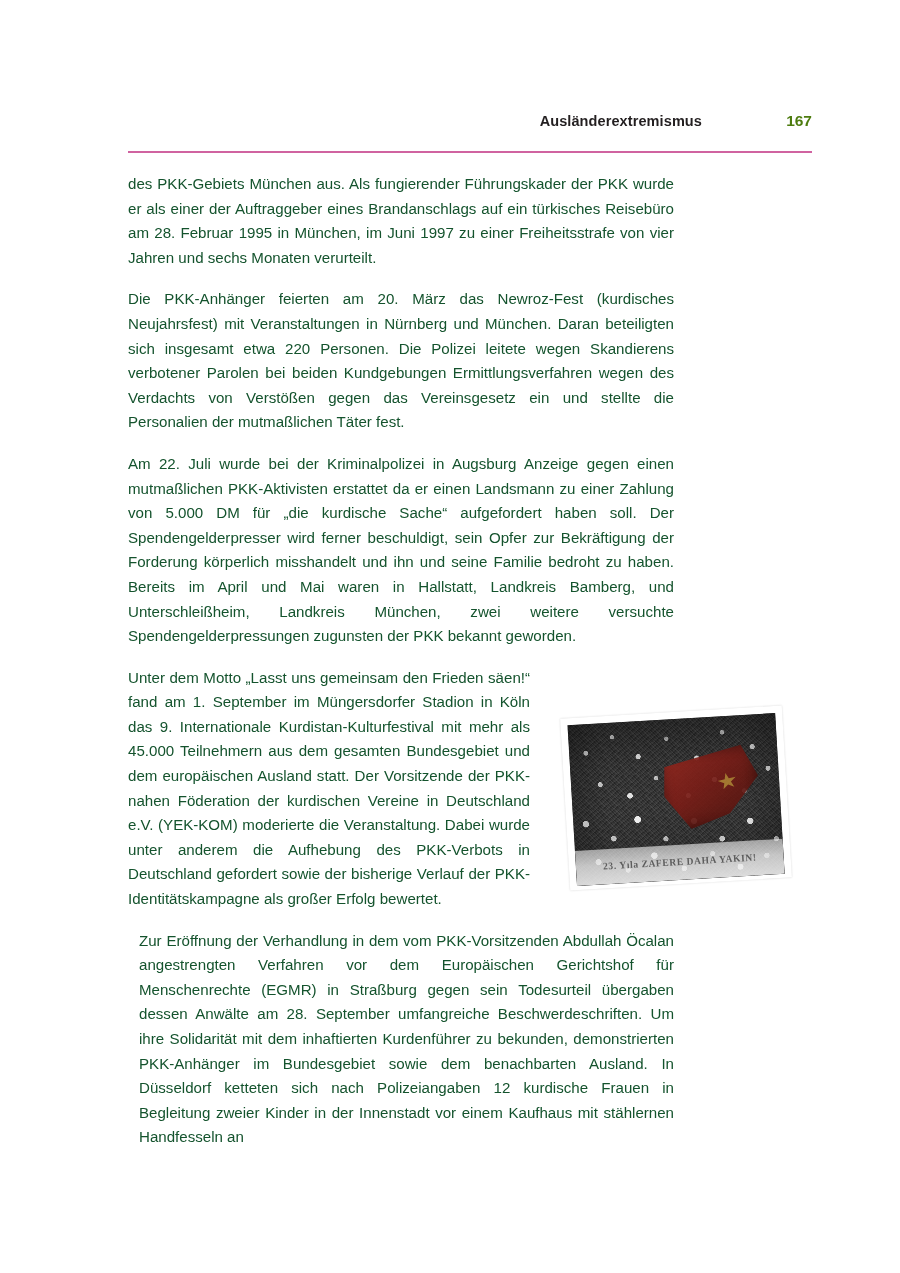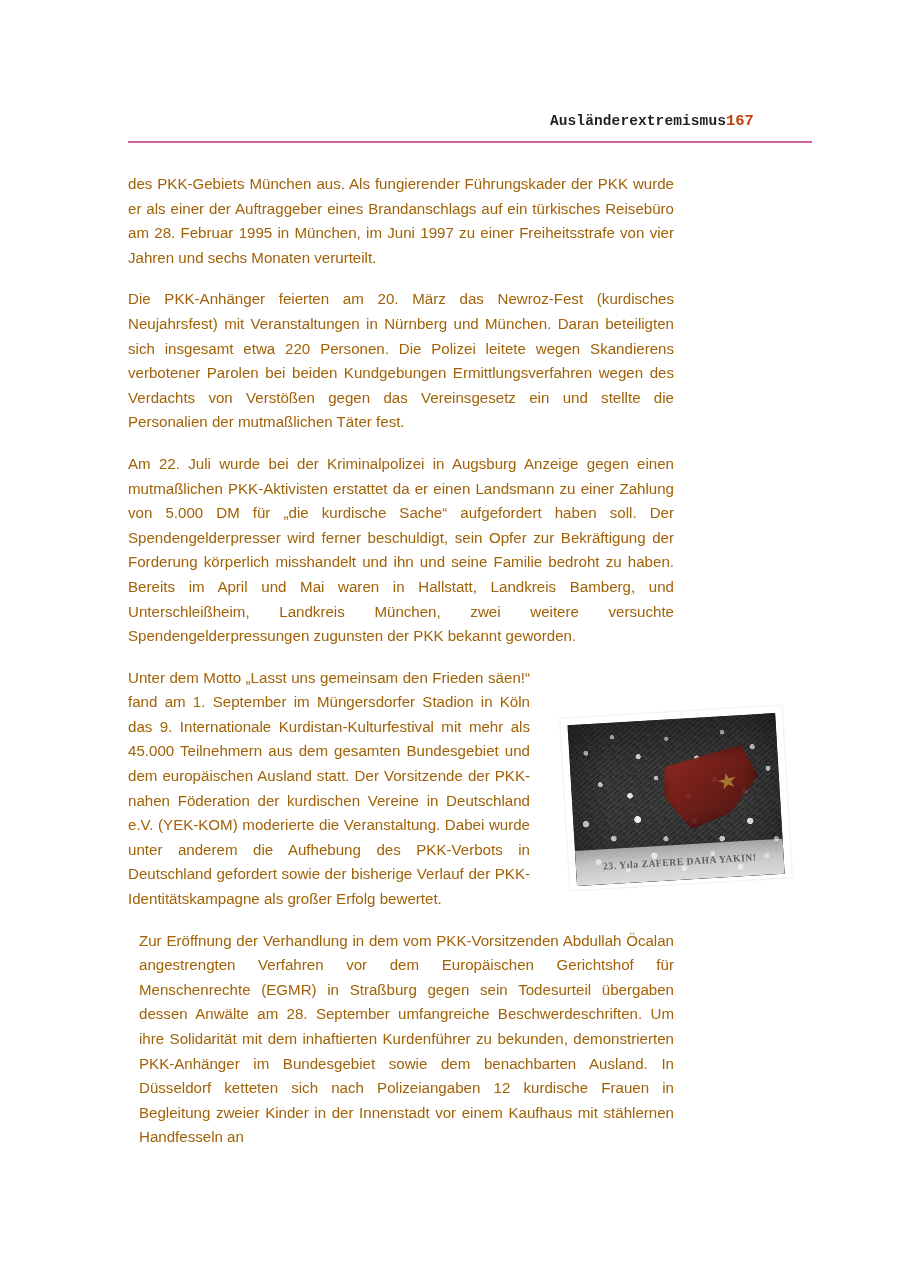--- a/index.html
+++ b/index.html
@@ -29,53 +29,53 @@
   .header-block {
     position: absolute;
     left: 128px;
     top: 112px;
     width: 684px;
   }
   .header-row {
     display: flex;
     align-items: baseline;
     justify-content: flex-end;
-    padding-bottom: 11px;
-    font-family: Liberation Mono, monospace;
+    padding-bottom: 21px;
   }
   .header-title {
     font-size: 14.5px;
     font-weight: bold;
     letter-spacing: 0.1px;
     color: #231f20;
   }
   .header-pageno {
     font-size: 15.5px;
     font-weight: bold;
-    color: #c2410c;
+    color: #4d7c0f;
     width: 86px;
-    text-align: left;
+    text-align: right;
+    margin-left: 24px;
   }
   .header-rule {
     height: 1.6px;
     width: 100%;
     background: #d063a0;
   }
 
   
   .textcol {
     position: absolute;
     left: 128px;
     top: 172px;
     width: 546px;
     font-size: 15.1px;
     line-height: 24.6px;
     text-align: justify;
     text-justify: inter-word;
-    color: #a16207;
+    color: #14532d;
     hyphens: manual;
   }
   .textcol p {
     margin: 0 0 17px 0;
   }
   .textcol p:last-child {
     margin-bottom: 0;
     margin-left: 11px;
   }
 

